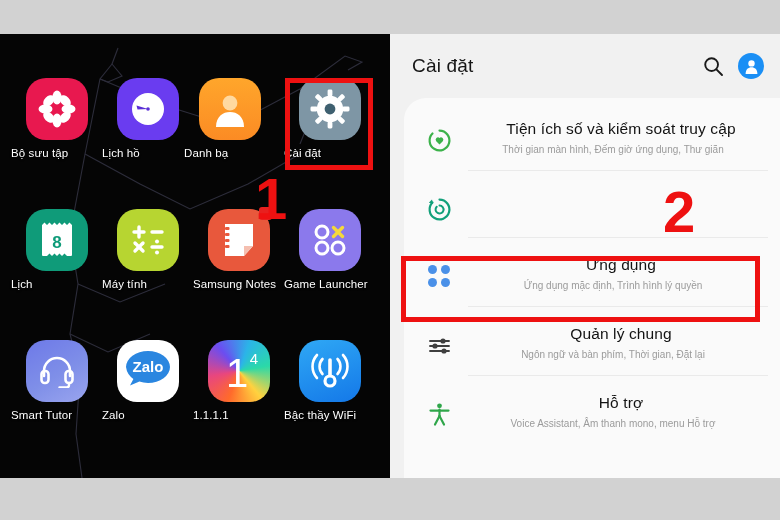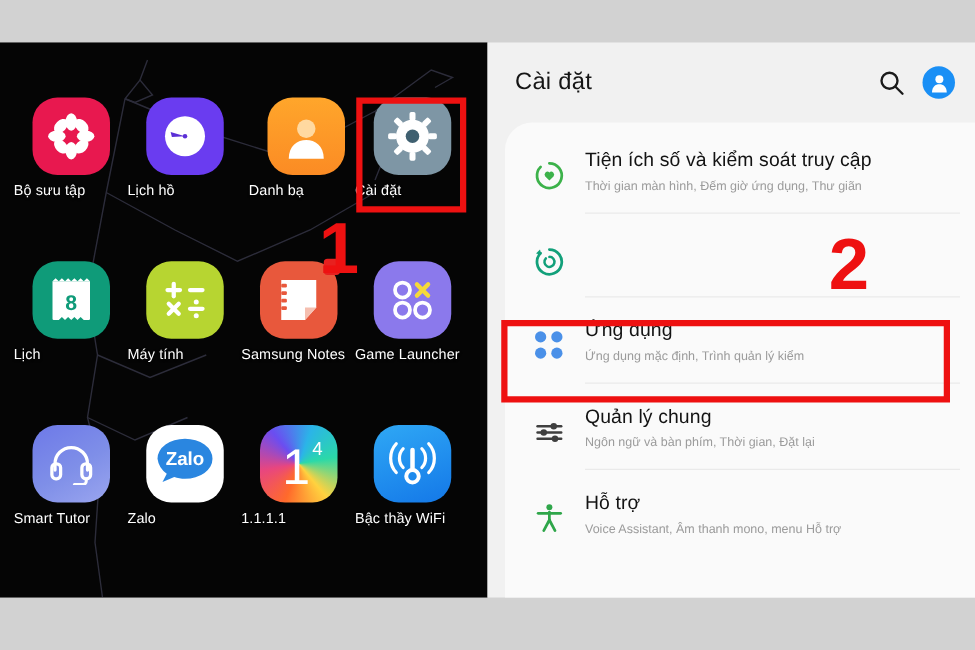--- a/index.html
+++ b/index.html
@@ -72,21 +72,21 @@
     display:flex; align-items:center; justify-content:center; margin-left: 8px;
   }
 
   .st-card {
     position: absolute; left: 14px; top: 64px; width: 376px; height: 380px;
     background: #fafafa; border-radius: 22px 0 0 0;
     padding-top: 4px; overflow: hidden;
   }
   .st-row {
     position: relative; display: flex; align-items: flex-start;
-    padding: 13px 6px 13px 20px; min-height: 62px;
+    padding: 13px 6px 13px 20px; min-height: 62px; text-align: center;
   }
   .st-ico {
     width: 30px; min-width: 30px; height: 30px; margin-top: 10px; margin-right: 14px;
     display: flex; align-items: center; justify-content: center;
   }
   .st-text { flex: 1; padding-top: 3px; }
   .st-name { font-size: 15.5px; color: #131313; line-height: 21px; letter-spacing: .1px; }
   .st-sub  { font-size: 10px; color: #9b9b9b; line-height: 15px; margin-top: 3px; max-width: 290px; }
   .st-div  { height: 1px; background: #eaeaea; margin-left: 64px; margin-right: 12px; }
 
@@ -152,21 +152,21 @@
           <div class="app-ico ic-clock">
             <svg width="42" height="42" viewBox="0 0 42 42">
               <circle cx="21" cy="21" r="16" fill="#ffffff"></circle>
               <path d="M21 21 L9.5 17.5 L10.5 21.5 Z" fill="#5b2fd6"></path>
               <circle cx="21" cy="21" r="1.8" fill="#5b2fd6"></circle>
             </svg>
           </div>
           <div class="app-lbl">Lịch hồ</div>
         </div>
 
-        <div class="app" style="left:199px; top:44px;">
+        <div class="app" style="left:184px; top:44px;">
           <div class="app-ico ic-contacts">
             <svg width="40" height="40" viewBox="0 0 40 40">
               <circle cx="20" cy="14" r="7.4" fill="#ffd9a0"></circle>
               <path d="M6 38 C6 27.5 13 23 20 23 C27 23 34 27.5 34 38 Z" fill="#ffffff"></path>
             </svg>
           </div>
           <div class="app-lbl">Danh bạ</div>
         </div>
 
         <div class="app" style="left:284px; top:44px;">
@@ -352,21 +352,21 @@
           <div class="st-ico">
             <div class="dots">
               <i></i>
                 <i></i>
                 <i></i>
                 <i></i>
             </div>
           </div>
           <div class="st-text">
             <div class="st-name">Ứng dụng</div>
-            <div class="st-sub">Ứng dụng mặc định, Trình quản lý kiểm</div>
+            <div class="st-sub">Ứng dụng mặc định, Trình hình lý quyền</div>
           </div>
         </div>
         <div class="st-div"></div>
 
         <div class="st-row">
           <div class="st-ico">
             <svg width="25" height="25" viewBox="0 0 25 25">
               <g stroke="#3f3f3f" stroke-width="1.9" stroke-linecap="round">
                 <line x1="3" y1="8" x2="22" y2="8"></line>
                 <line x1="3" y1="13" x2="22" y2="13"></line>

